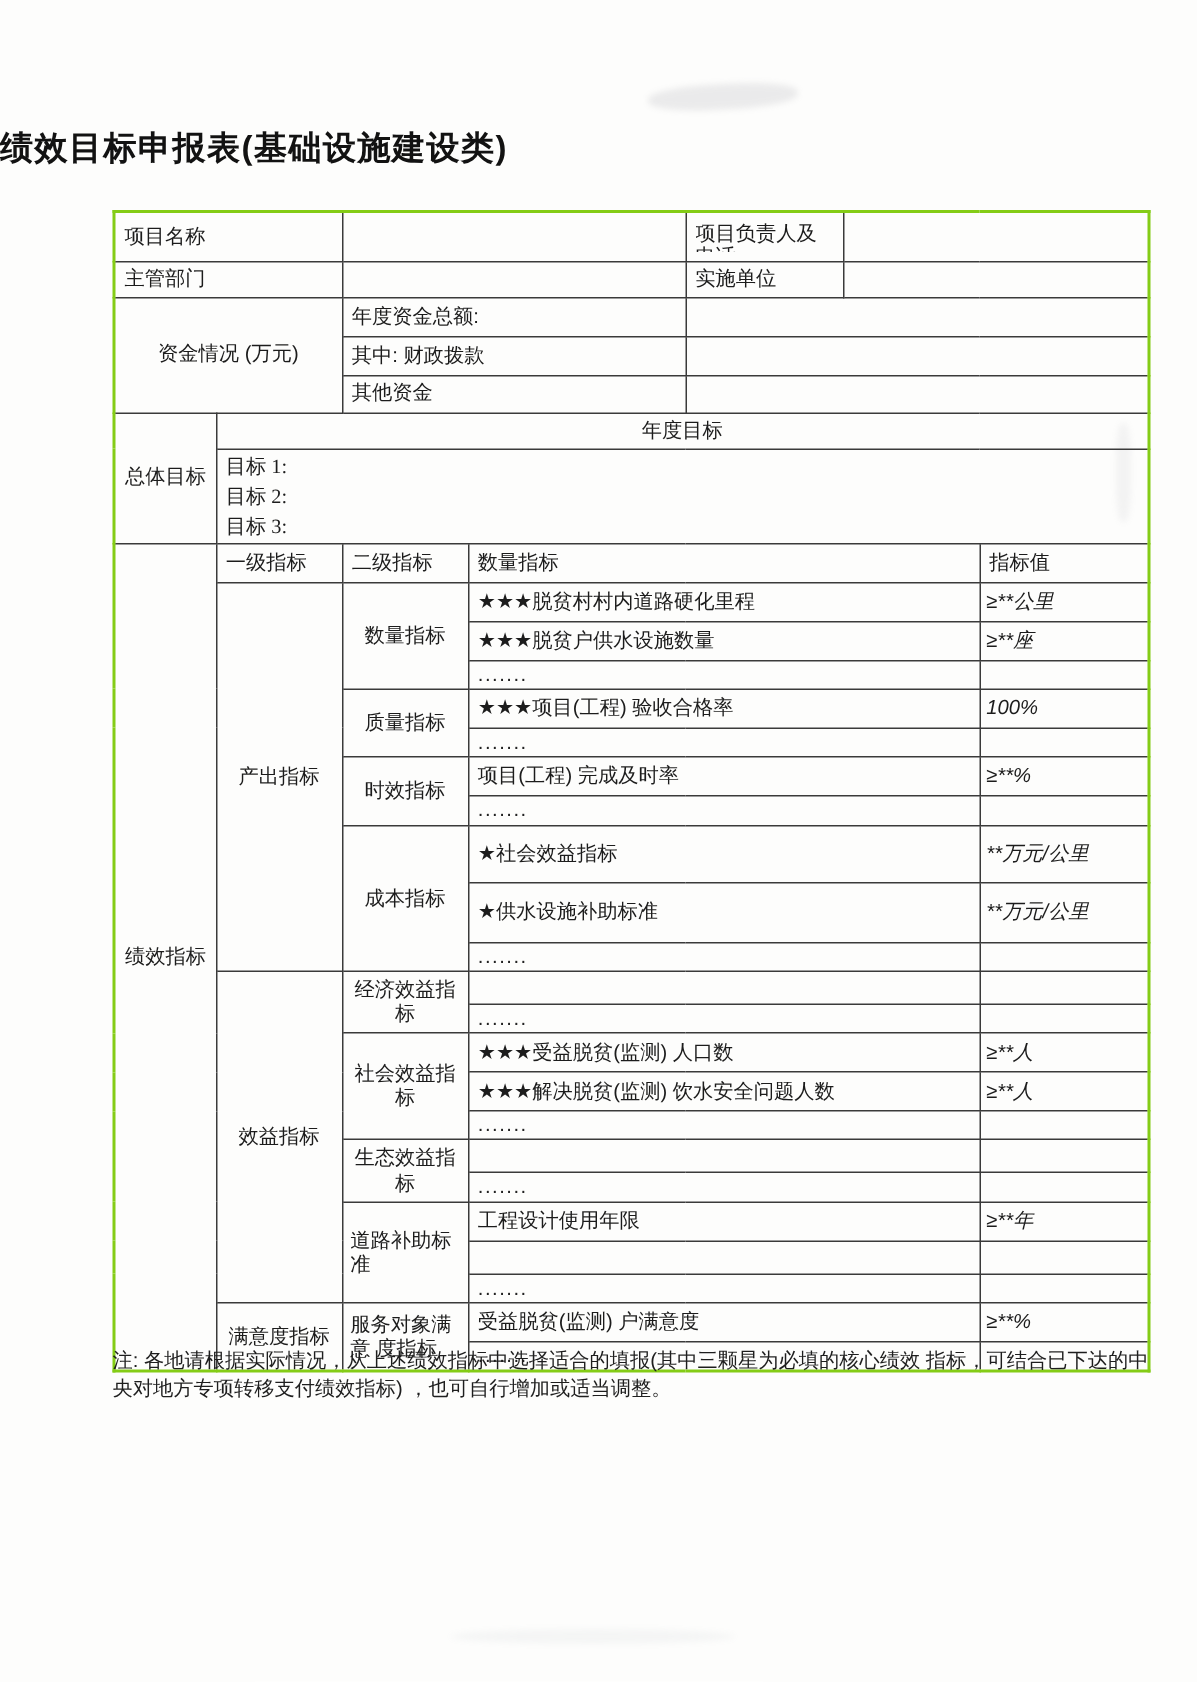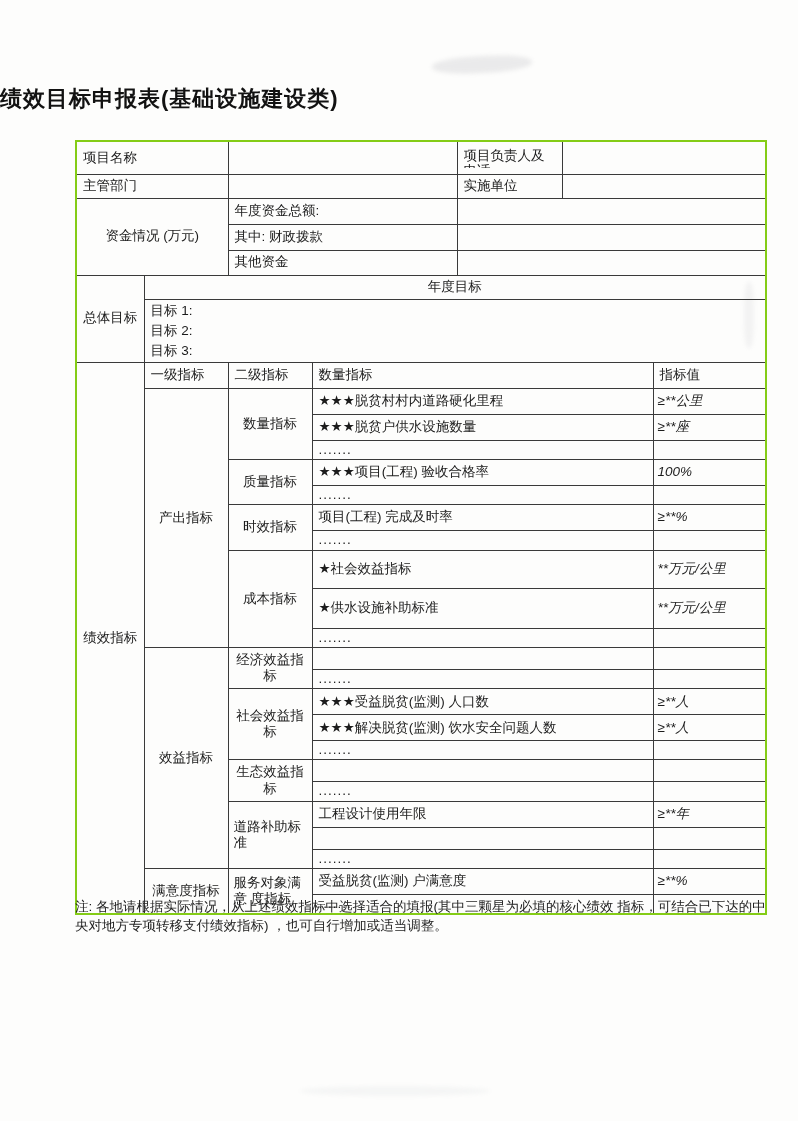--- a/index.html
+++ b/index.html
@@ -41,21 +41,21 @@
     vertical-align:middle;
     word-break:break-all;
   }
   .ta-c { text-align:center; }
   .ta-l { text-align:left; }
   .lv1, .lv2 { text-align:center; }
   .lv2.ta-left { text-align:left; padding-left:5px; }
   .val { padding:1px 4px;font-style:italic; }
   .dots { letter-spacing:1px; color:#222; }
   .goal-cell { vertical-align:middle; }
-  .goal-cell div { line-height:20px; }
+  .goal-cell div { line-height:20px;font-family:Liberation Serif, serif; }
   .clip-wrap { height:20px; overflow:hidden; line-height:15.5px; }
 
   
   tr.h17{height:17px} tr.h18{height:18px} tr.h20{height:20px}
   tr.h22{height:22px} tr.h24{height:24px} tr.h25{height:25px}
   tr.h26{height:26px} tr.h33{height:33px} tr.h38{height:38px}
   tr.h40{height:40px} tr.h60{height:60px}
 
   .note {
     position:absolute; top:897px; left:75px; width:694px;

